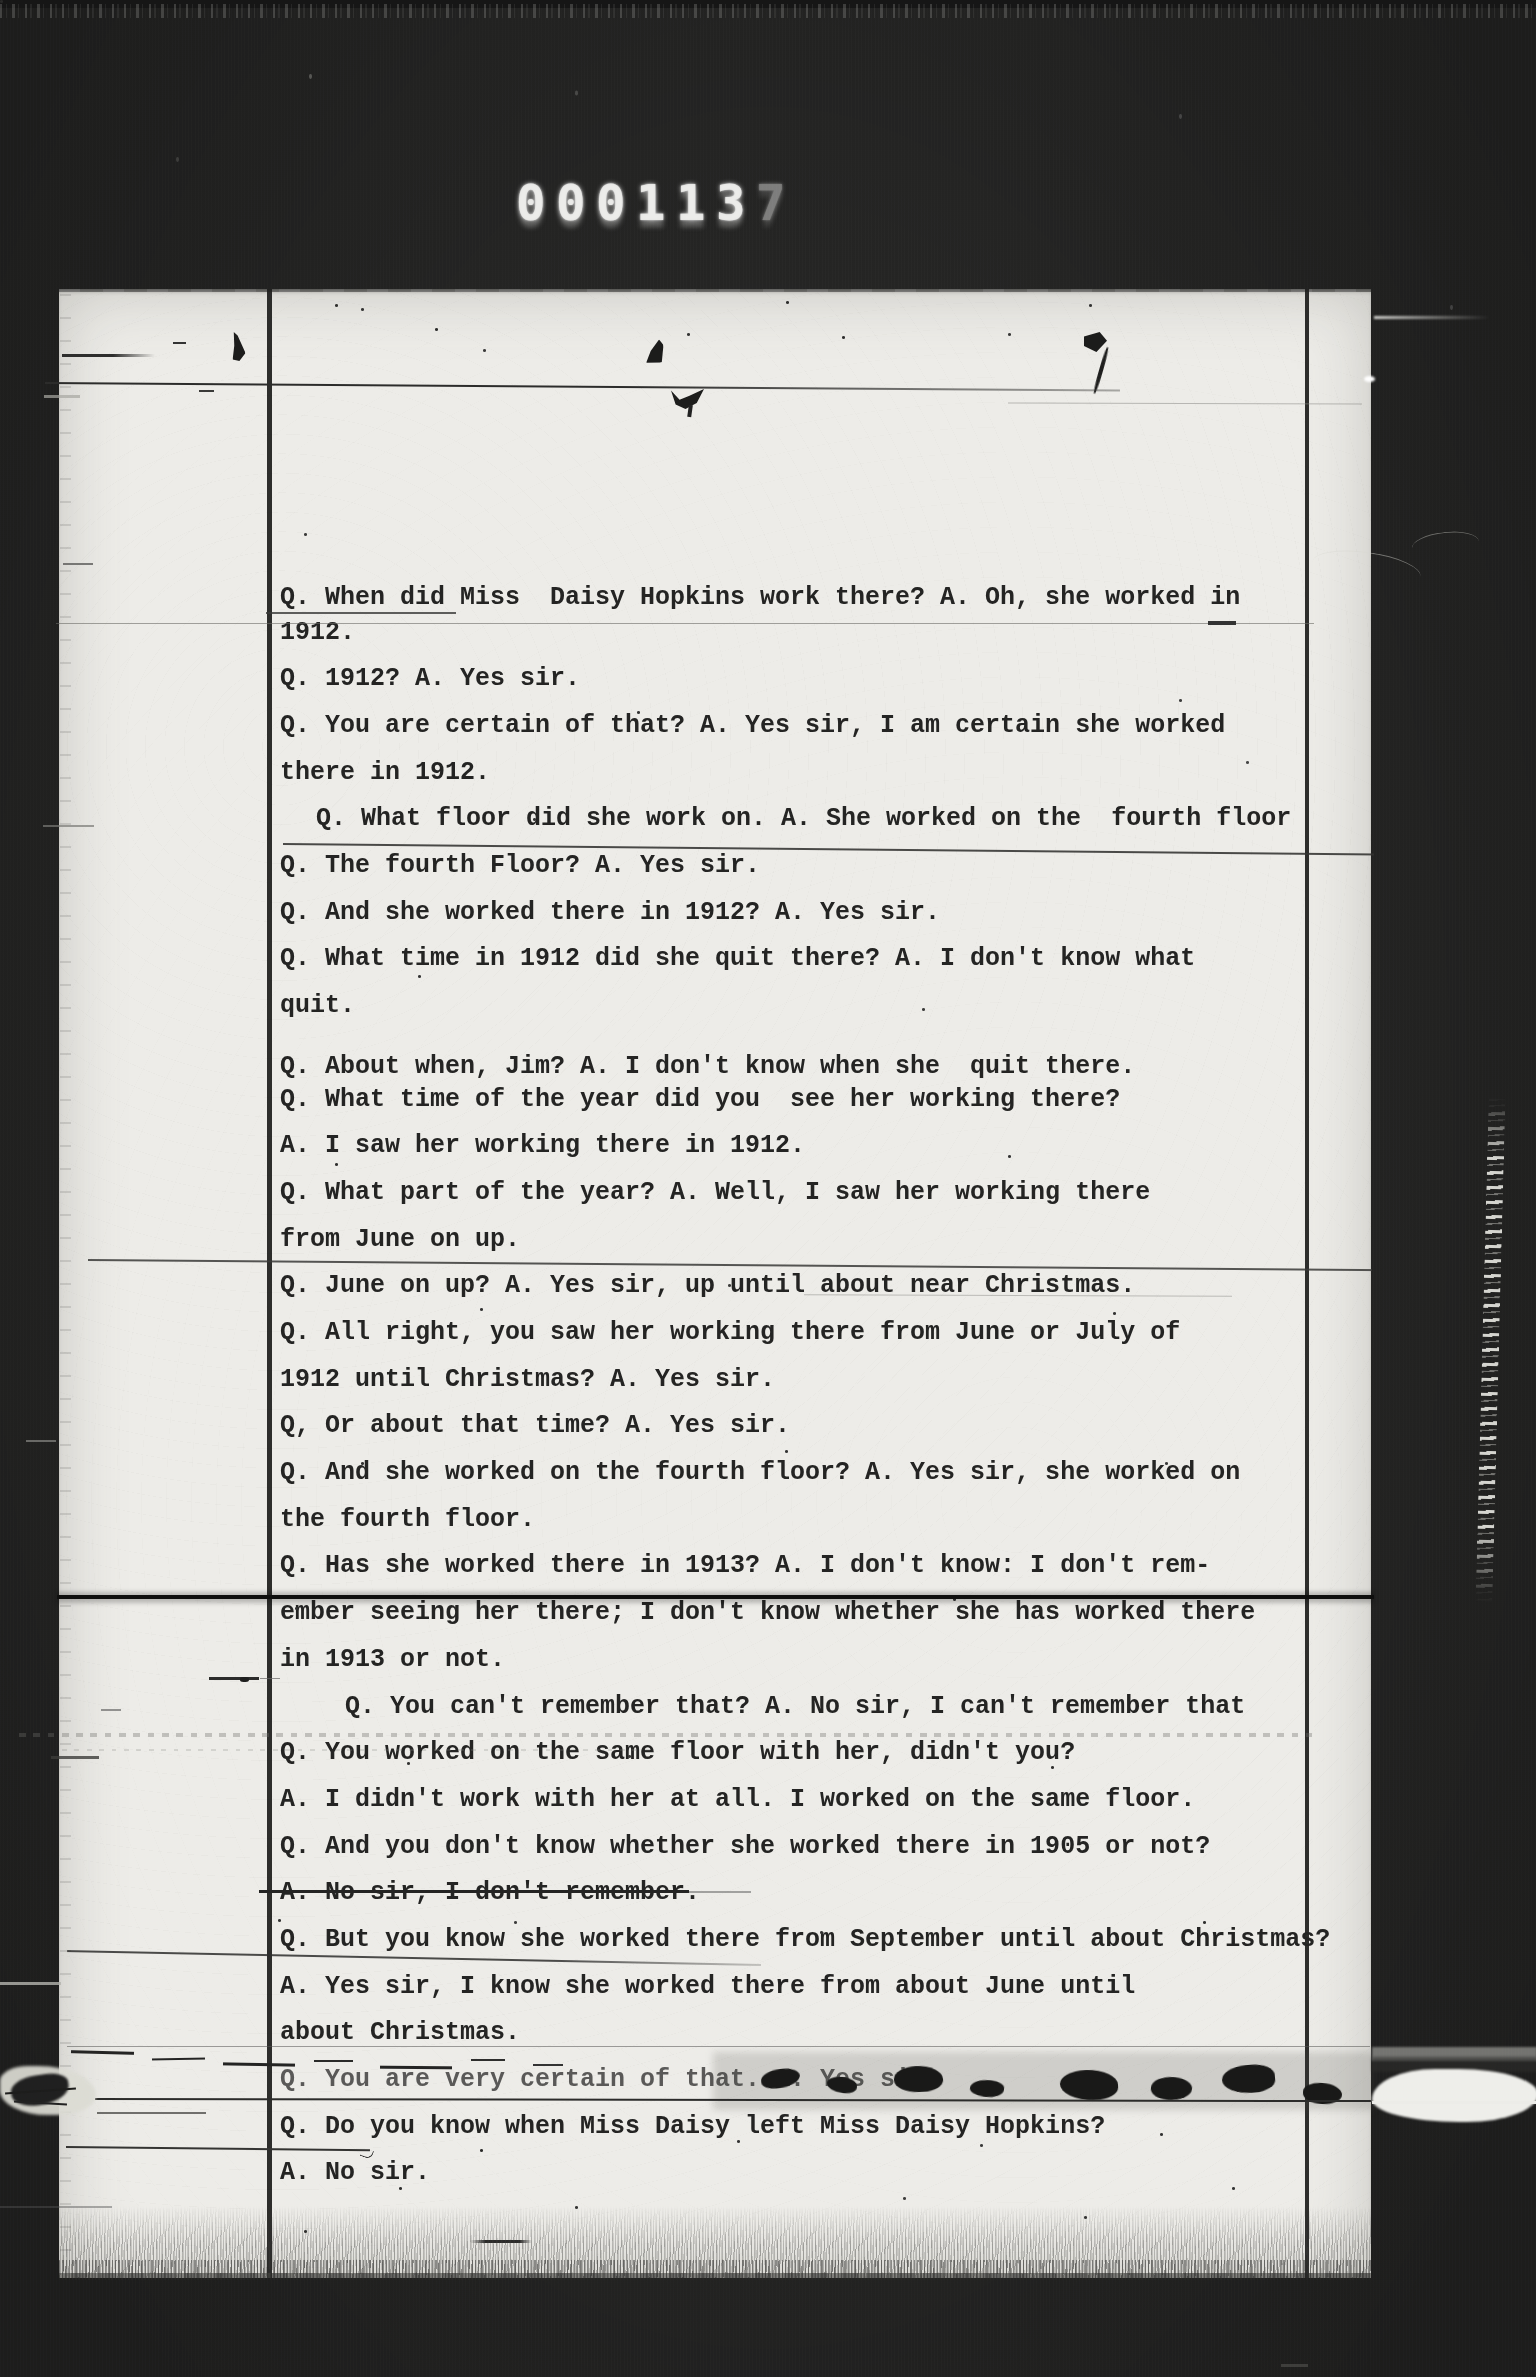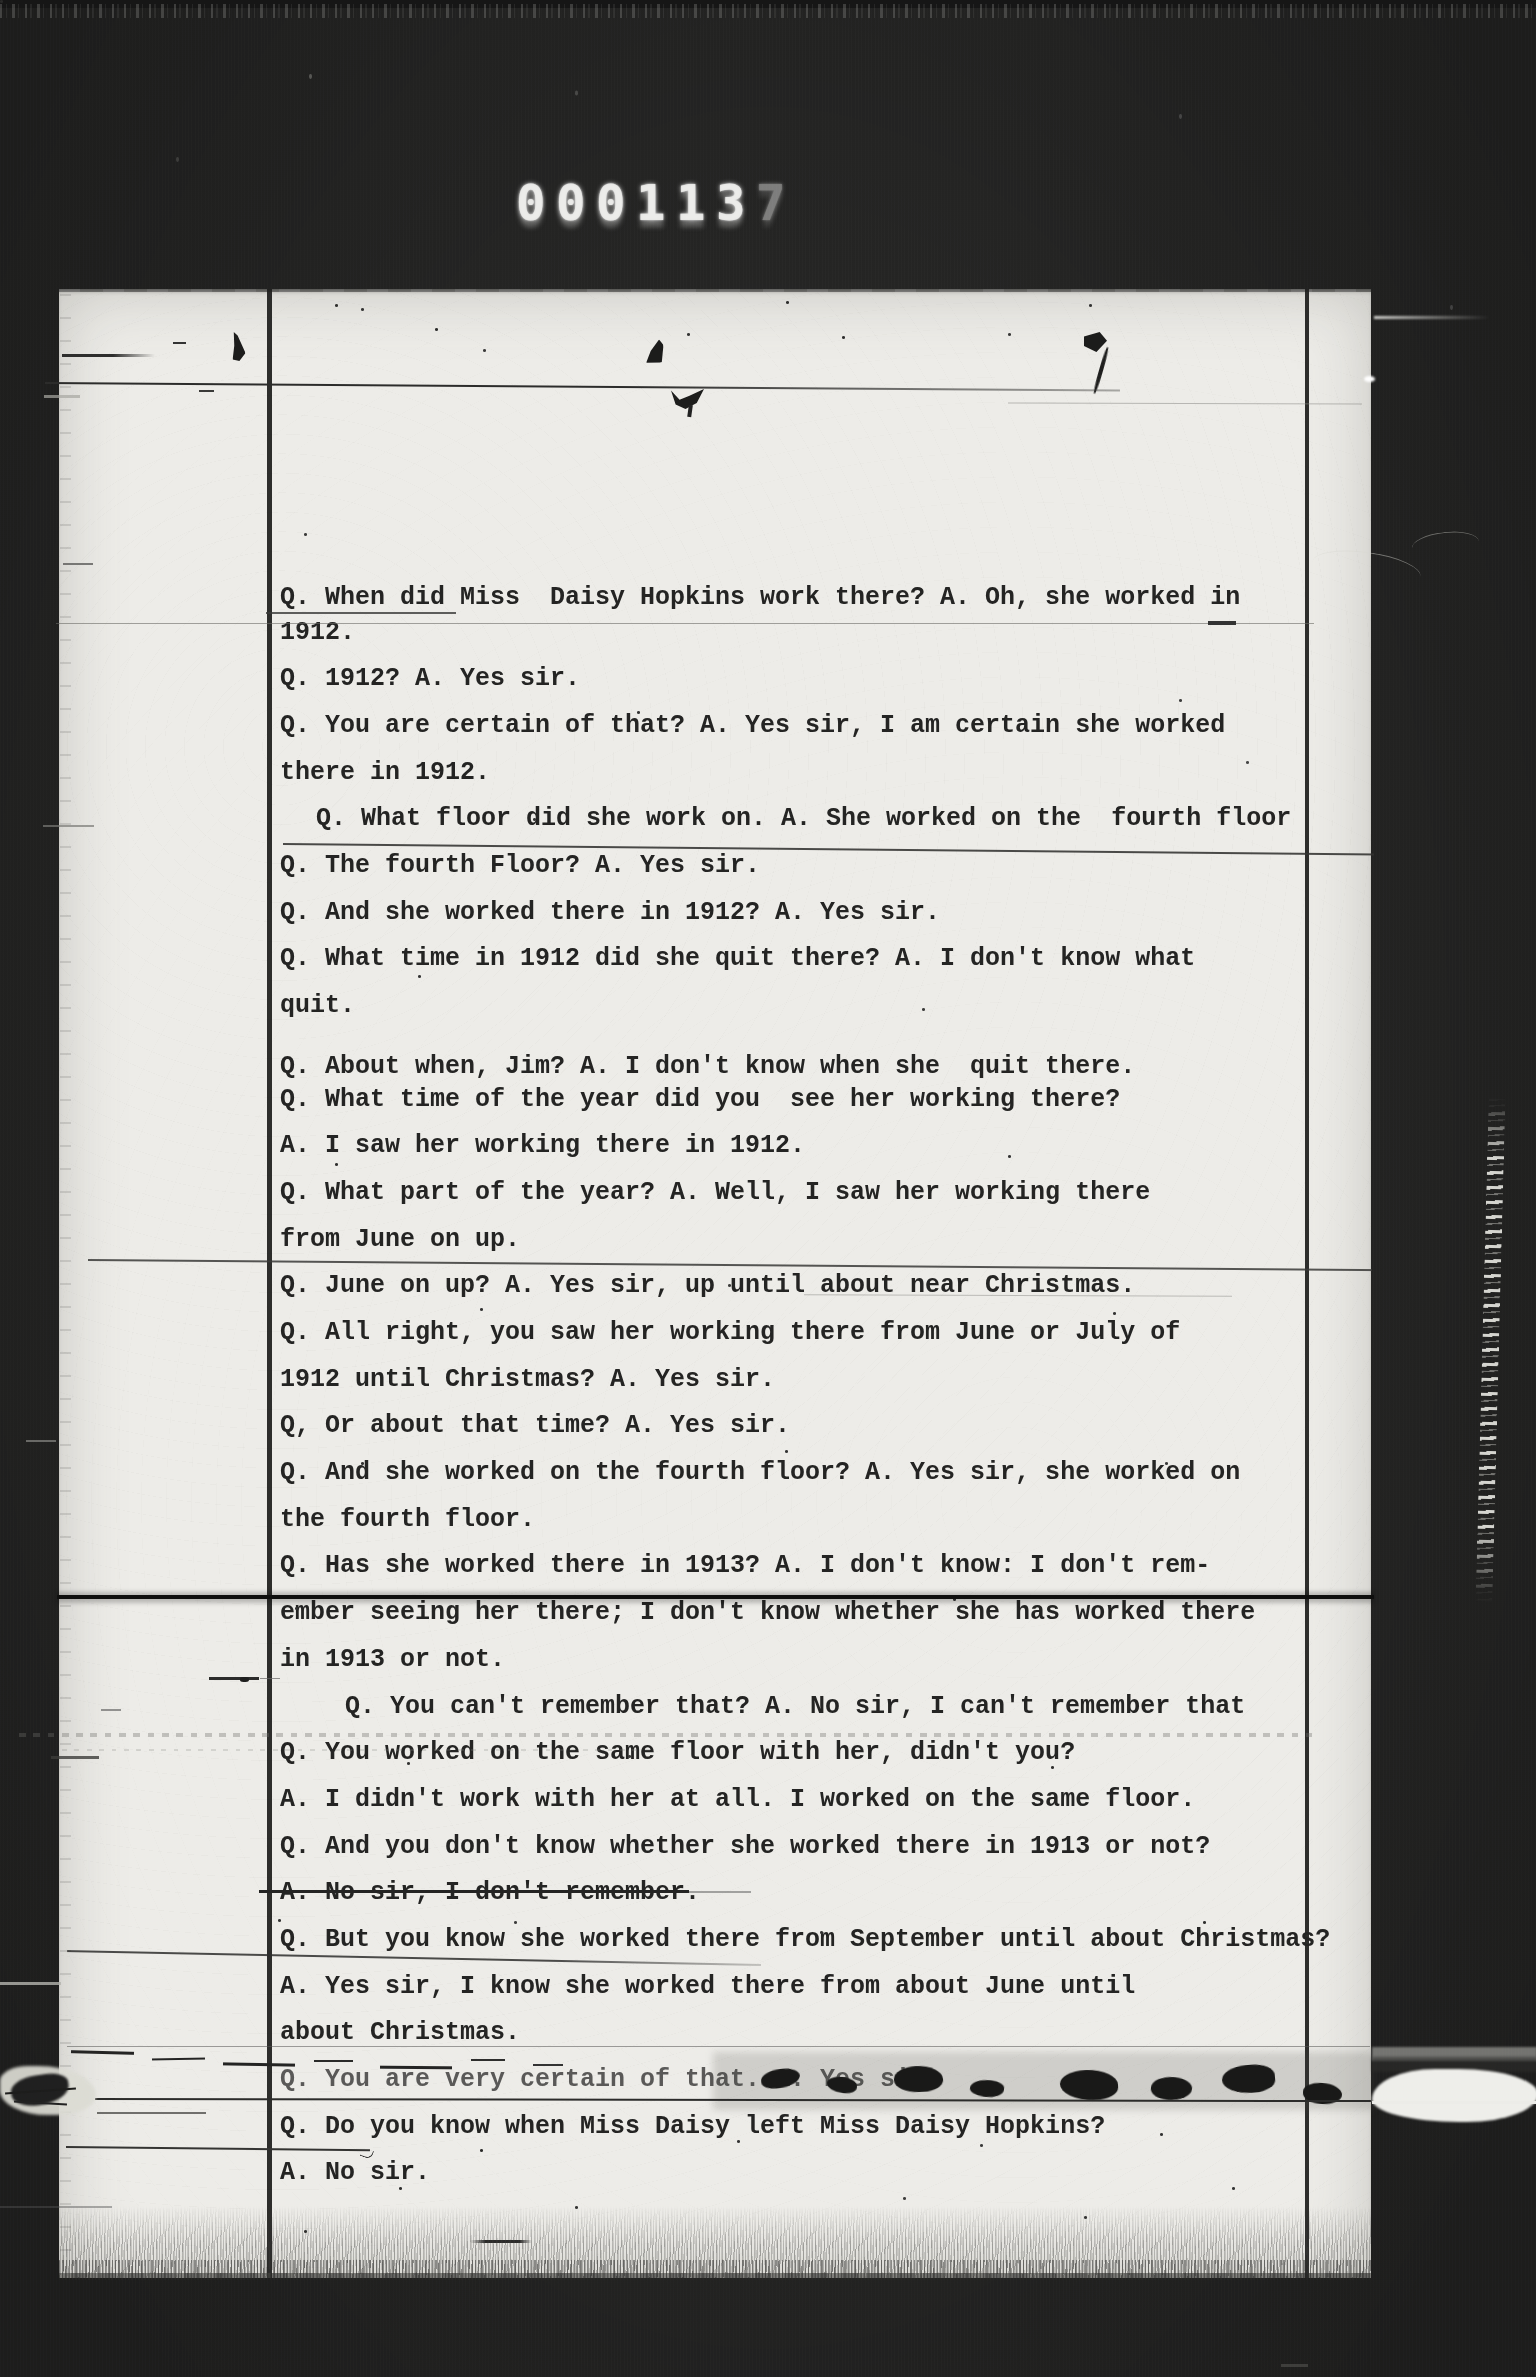--- a/index.html
+++ b/index.html
@@ -104,21 +104,21 @@
       <div class="tl" style="top: 1077px;">1912 until Christmas? A. Yes sir.</div>
       <div class="tl" style="top: 1123px;">Q, Or about that time? A. Yes sir.</div>
       <div class="tl" style="top: 1170px;">Q. And she worked on the fourth floor? A. Yes sir, she worked on</div>
       <div class="tl" style="top: 1217px;">the fourth floor.</div>
       <div class="tl" style="top: 1263px;">Q. Has she worked there in 1913? A. I don't know: I don't rem-</div>
       <div class="tl" style="top: 1310px;">ember seeing her there; I don't know whether she has worked there</div>
       <div class="tl" style="top: 1357px;">in 1913 or not.</div>
       <div class="tl indented" style="top: 1404px;">Q. You can't remember that? A. No sir, I can't remember that</div>
       <div class="tl" style="top: 1450px;">Q. You worked on the same floor with her, didn't you?</div>
       <div class="tl" style="top: 1497px;">A. I didn't work with her at all. I worked on the same floor.</div>
-      <div class="tl" style="top: 1544px;">Q. And you don't know whether she worked there in 1913 or not?</div>
+      <div class="tl" style="top: 1544px;">Q. And you don't know whether she worked there in 1905 or not?</div>
       <div class="tl" style="top: 1590px;">A. No sir, I don't remember.</div>
       <div class="tl" style="top: 1637px;">Q. But you know she worked there from September until about Christmas?</div>
       <div class="tl" style="top: 1684px;">A. Yes sir, I know she worked there from about June until</div>
       <div class="tl" style="top: 1730px;">about Christmas.</div>
       <div class="tl damaged" style="top: 1777px;">Q. You are very certain of that. A. Yes sir.</div>
       <div class="tl" style="top: 1824px;">Q. Do you know when Miss Daisy left Miss Daisy Hopkins?</div>
       <div class="tl" style="top: 1870px;">A. No sir.</div>
     </div>
 
 </div>

